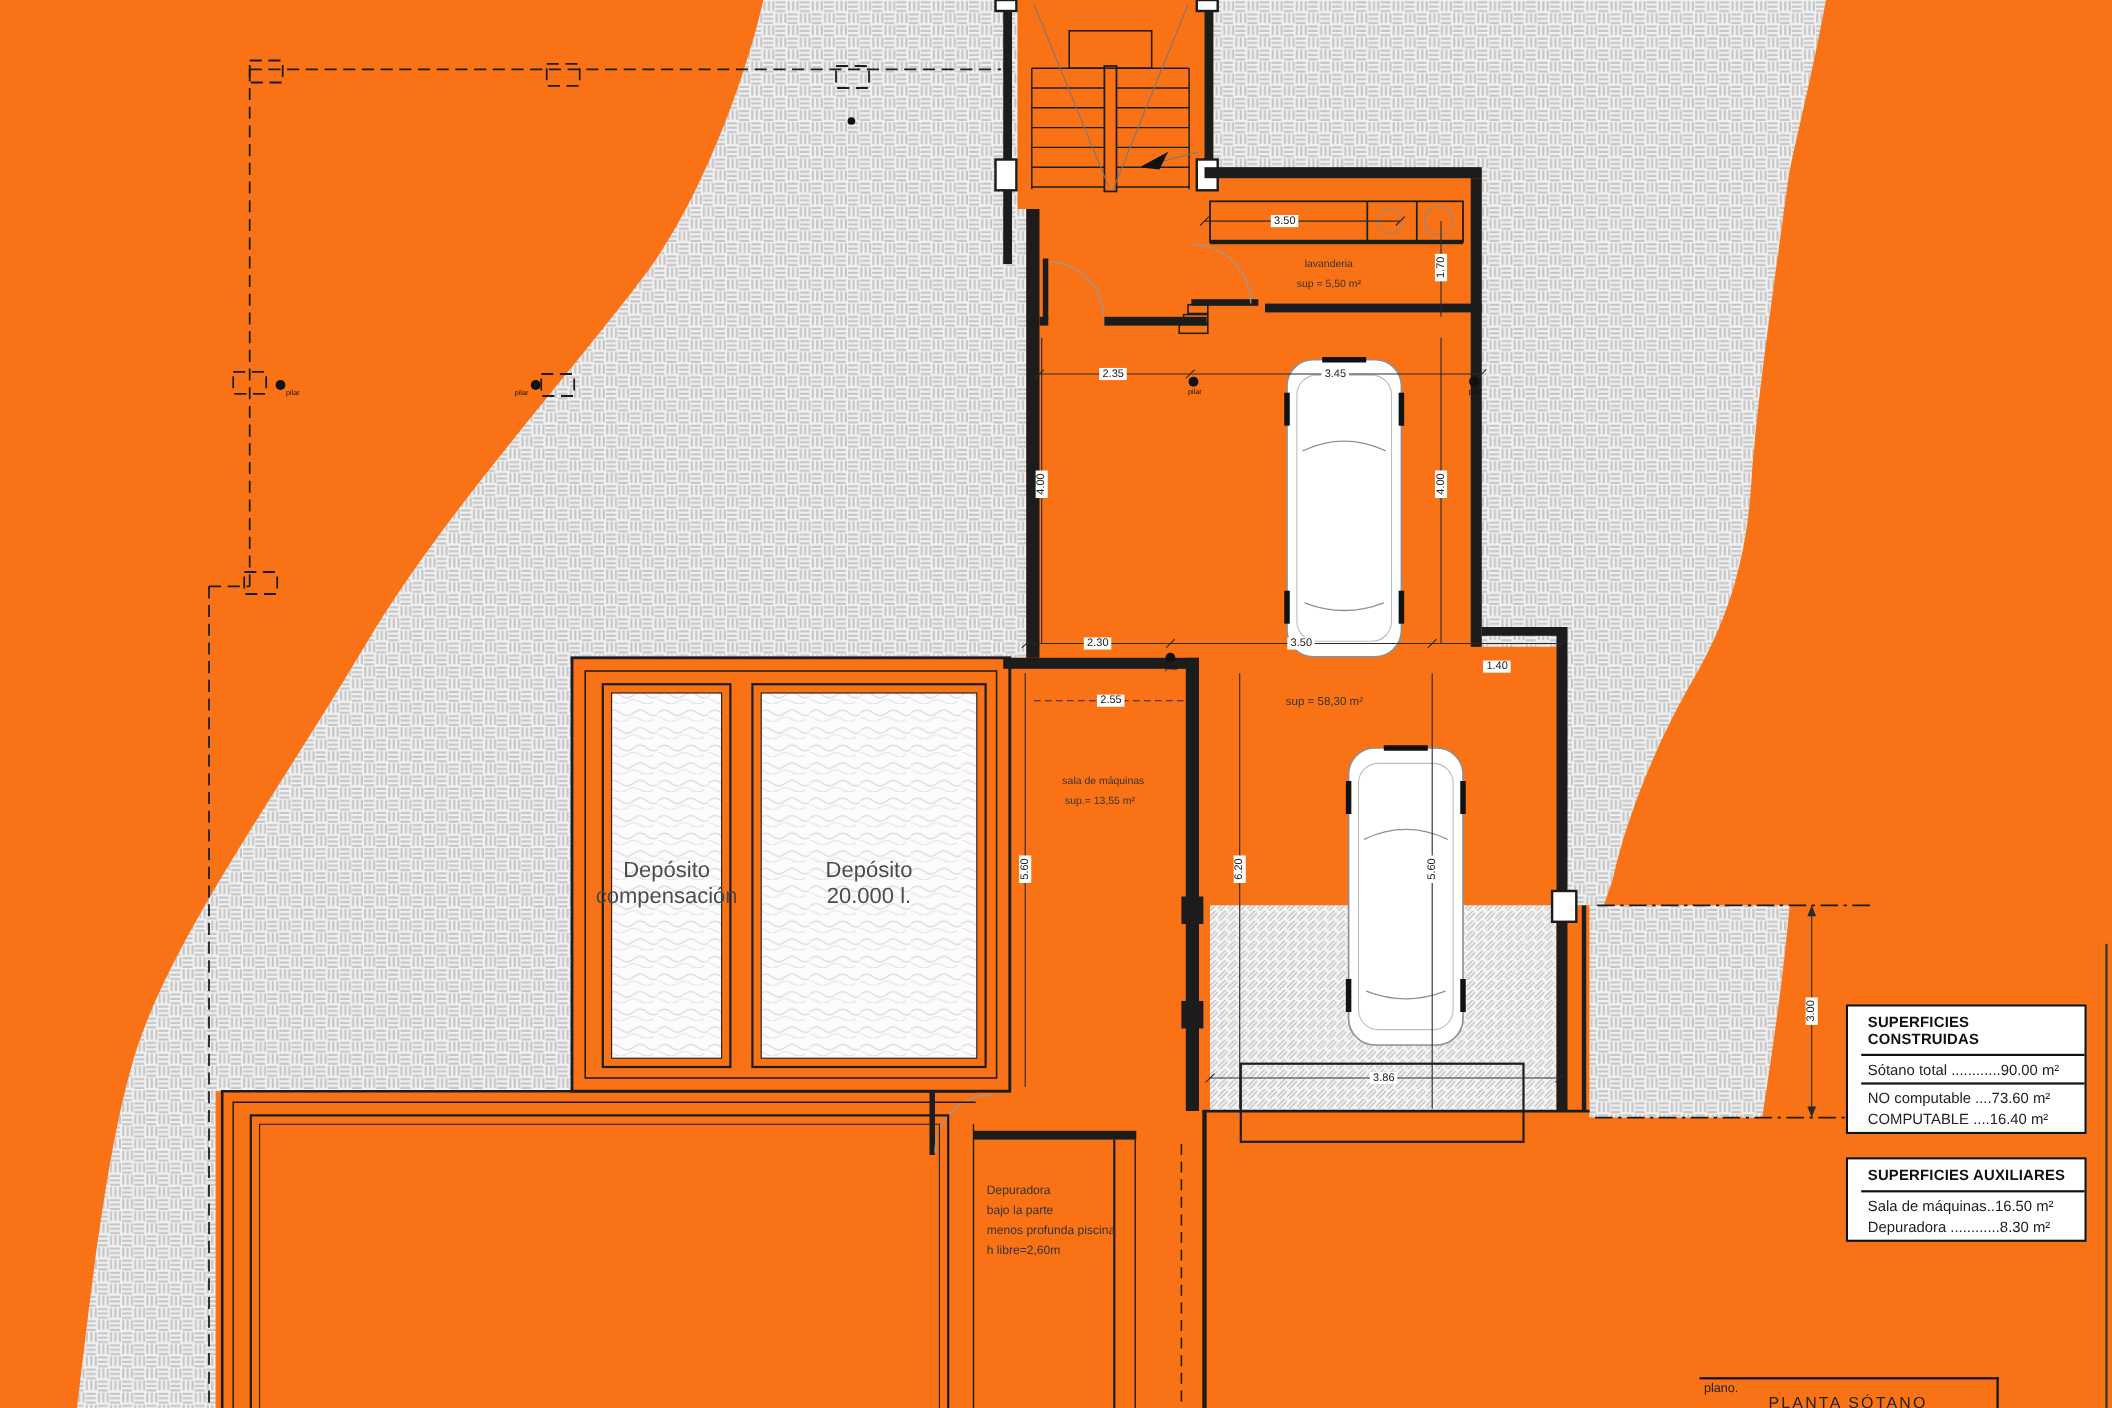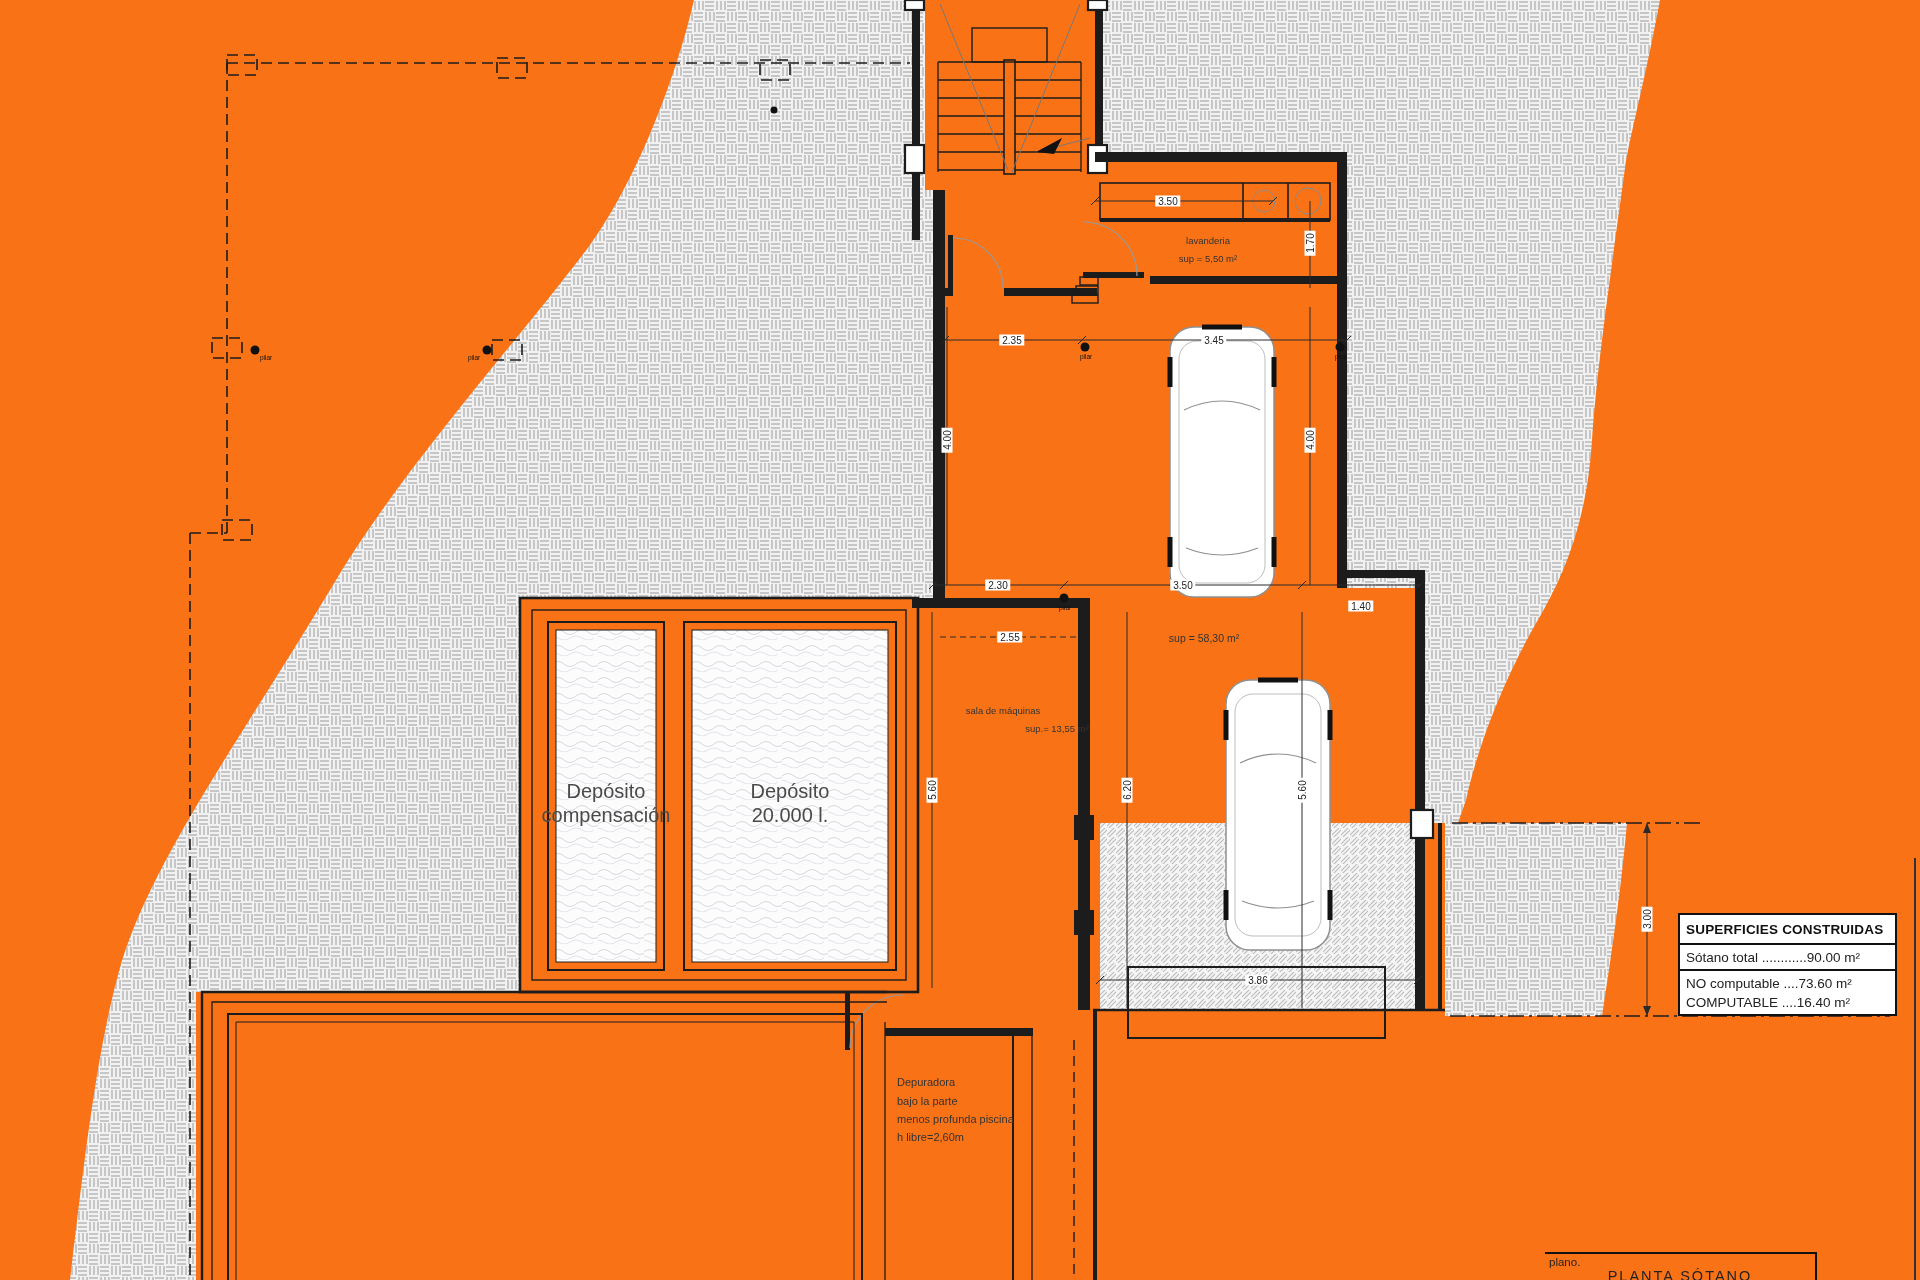--- a/index.html
+++ b/index.html
@@ -6,21 +6,21 @@
   #sheet{position:relative;width:1920px;height:1280px;overflow:hidden;background:#f97316;
          font-family:"Liberation Sans",sans-serif;}
   #plan-svg{position:absolute;left:0;top:0;}
   .lbl{position:absolute;color:#222;white-space:nowrap;font-family:"Liberation Sans",sans-serif;}
   .dim{font-size:10px;background:#fff;padding:0 3px;transform:translate(-50%,-50%);}
   .dim-v{font-size:10px;background:#fff;padding:0 3px;transform:translate(-50%,-50%) rotate(-90deg);}
   .rm{font-size:9.5px;transform:translate(-50%,-50%);text-align:right;color:#333;}
   .tank-label{font-size:20px;color:#4a4a4a;line-height:1.18;text-align:center;transform:translateX(-50%);}
   .note{font-size:11px;color:#333;text-align:right;}
   .pilar{font-size:6.5px;color:#111;}
-  .areas-table{position:absolute;left:1678px;width:219px;border:2px solid #111;background:#fff;box-sizing:border-box;}
+  .areas-table{position:absolute;left:1678px;width:219px;border:2px solid #111;background:#fff;box-sizing:border-box;padding-left:12px;}
   .areas-table .hd{font-weight:bold;font-size:13.5px;letter-spacing:.2px;padding:7px 6px 6px 6px;
                    border-bottom:2px solid #111;color:#111;}
   .areas-table .sec{border-bottom:2px solid #111;}
   .areas-table .sec:last-child{border-bottom:none;}
   .areas-table .row{display:flex;justify-content:flex-start;font-size:13.5px;color:#222;
                     padding:5px 6px 4px 6px;}
   .areas-table .row .v{white-space:nowrap;}
   #title-block{position:absolute;left:1545px;top:1252px;width:272px;height:28px;
                border-top:2px solid #111;border-right:2px solid #111;box-sizing:border-box;}
   #title-block .plano{position:absolute;left:4px;top:2px;font-size:11.5px;color:#222;}
@@ -260,21 +260,21 @@
   <div class="lbl dim" style="left:1010px;top:637px">2.55</div>
   <div class="lbl dim-v" style="left:932px;top:790px">5.60</div>
   <div class="lbl dim-v" style="left:1127px;top:790px">6.20</div>
   <div class="lbl dim-v" style="left:1302px;top:790px">5.60</div>
   <div class="lbl dim" style="left:1258px;top:980px">3.86</div>
   <div class="lbl dim-v" style="left:1647px;top:919px">3.00</div>
 
   <div class="lbl rm" style="left:1208px;top:240px">lavanderia</div>
   <div class="lbl rm" style="left:1208px;top:258px">sup = 5,50 m²</div>
   <div class="lbl rm" style="left:1003px;top:710px">sala de máquinas</div>
-  <div class="lbl rm" style="left:1057px;top:728px">sup.= 13,55 m²</div>
+  <div class="lbl rm" style="left:1000px;top:728px">sup.= 13,55 m²</div>
   <div class="lbl rm" style="left:1204px;top:638px;font-size:10.5px">sup = 58,30 m²</div>
 
   <div class="lbl tank-label" style="left:606px;top:780px">
     <div>Depósito</div>
     <div>compensación</div>
   </div>
   <div class="lbl tank-label" style="left:790px;top:780px">
     <div>Depósito</div>
     <div>20.000 l.</div>
   </div>
@@ -303,20 +303,33 @@
         <span>NO computable ....</span>
         <span class="v">73.60 m²</span>
       </div>
       <div class="row" style="padding-top:0">
         <span>COMPUTABLE      ....</span>
         <span class="v">16.40 m²</span>
       </div>
     </div>
   </div>
 
+  <div class="areas-table" style="top:1052px">
+    <div class="hd">SUPERFICIES AUXILIARES</div>
+    <div class="sec">
+      <div class="row">
+        <span>Sala de máquinas..</span>
+        <span class="v">16.50 m²</span>
+      </div>
+      <div class="row" style="padding-top:0">
+        <span>Depuradora ............</span>
+        <span class="v">8.30 m²</span>
+      </div>
+    </div>
+  </div>
 
   <div id="title-block">
     <div class="plano">plano.</div>
     <div class="pname">PLANTA  SÓTANO</div>
   </div>
   <div id="sheet-border"></div>
 
 </div>
 
 </body></html>

